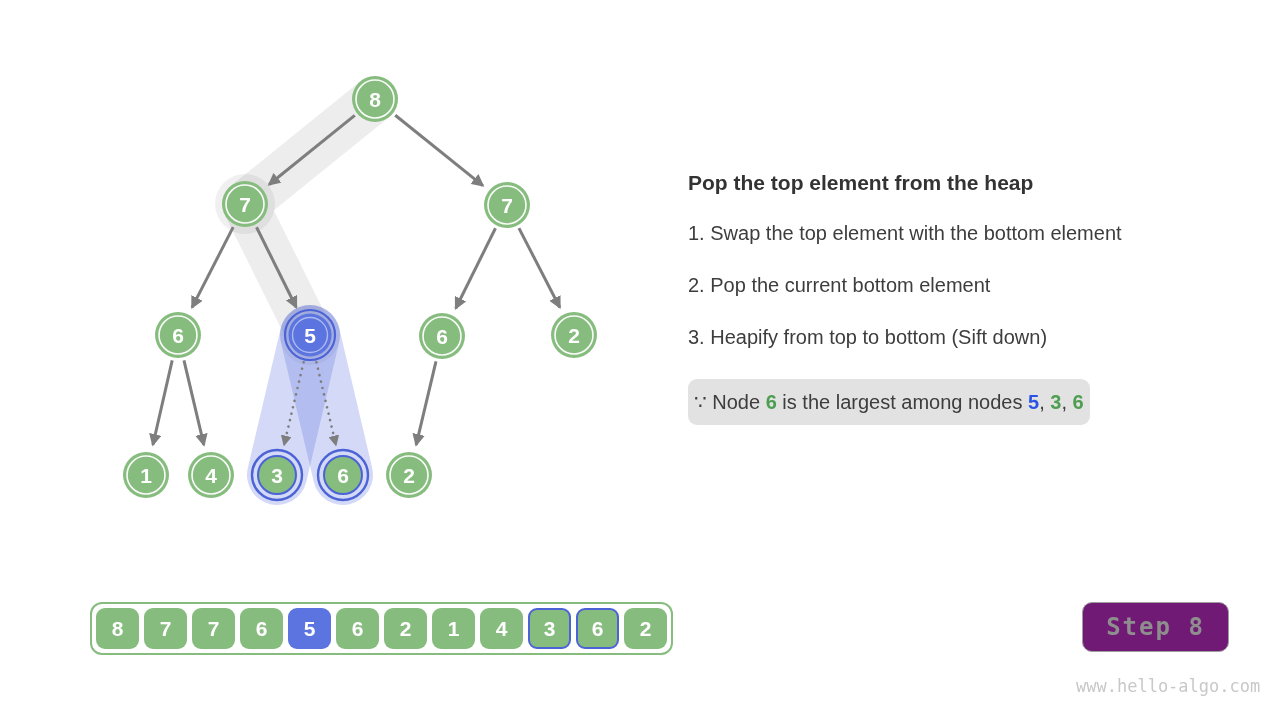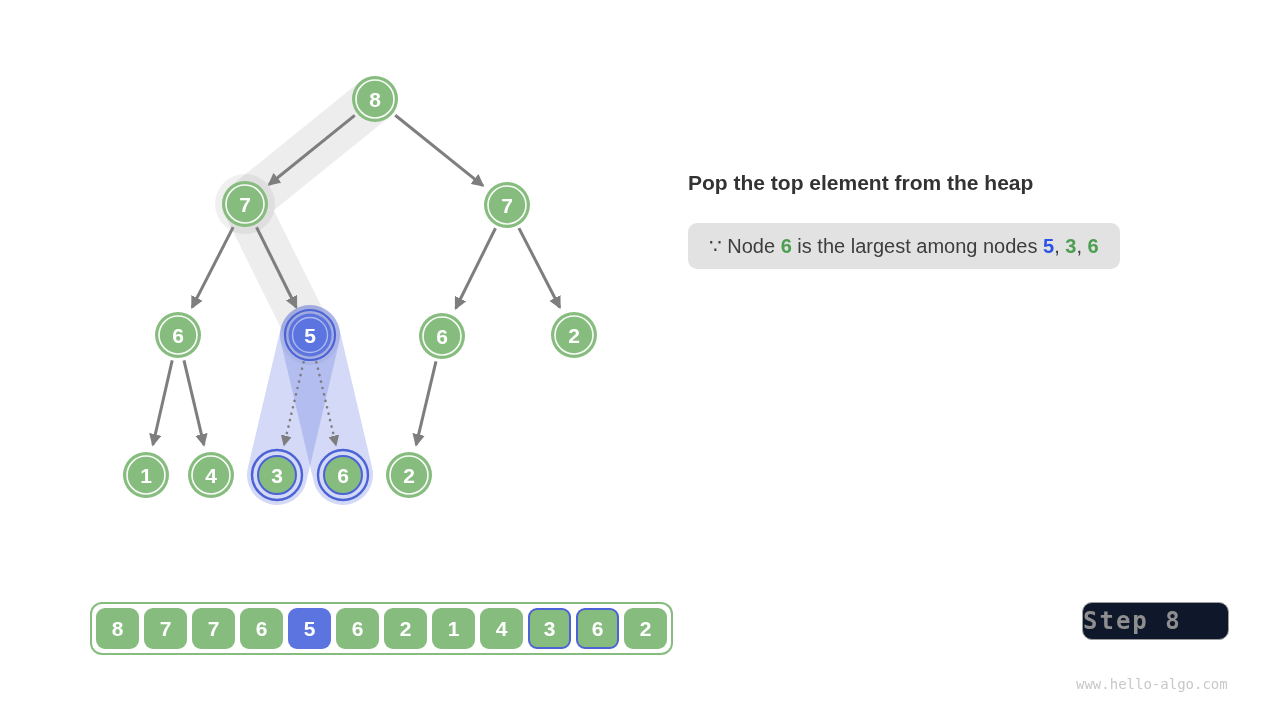--- a/index.html
+++ b/index.html
@@ -11,47 +11,47 @@
   #tree-svg{position:absolute;left:0;top:0;}
   
   .panel{position:absolute;left:688px;top:163px;width:560px;}
   .panel h2{
     margin:6px 0 24px 0;font-size:21px;line-height:28px;font-weight:700;color:#333333;
   }
   .step-line{
     font-size:20px;line-height:24px;color:#3d3d3d;margin-bottom:28px;
   }
   .note{
-    display:inline-block;margin-top:2px;padding:10px 21px;border-radius:9px;
+    display:inline-block;margin-top:2px;padding:10px 6px;border-radius:9px;
     font-size:20px;line-height:26px;color:#3d3d3d;
   }
   .note span.seg-bold{font-weight:700;}
   
   .array{
     position:absolute;left:90px;top:602px;display:flex;gap:5px;
     padding:4px;border:2px solid #87BC7F;border-radius:12px;background:#ffffff;
   }
   .cell{
     box-sizing:border-box;width:43px;height:41px;border-radius:9px;
     background:#87BC7F;color:#ffffff;font-size:21px;font-weight:700;
     display:flex;align-items:center;justify-content:center;
   }
   .cell.filled{background:#5B74DF;}
   .cell.ring{border:2.5px solid #4C63D6;}
   
   .step-btn{
-    position:absolute;left:1082px;top:602px;width:147px;height:38px;
-    box-sizing:border-box;border:1.5px solid #9E9E9E;border-radius:10px;background:#0f172a;
-    display:flex;align-items:center;
+    position:absolute;left:1082px;top:602px;width:147px;height:50px;
+    box-sizing:border-box;border:1.5px solid #9E9E9E;border-radius:10px;background:#701a75;
+    display:flex;align-items:center;justify-content:center;
     font-family:"DejaVu Sans Mono", monospace;font-size:24px;font-weight:700;
     letter-spacing:2px;color:#8E8E8E;
   }
   .watermark{
     position:absolute;left:1076px;top:676px;
-    font-family:"DejaVu Sans Mono", monospace;font-size:14px;color:#C8C8C8;
+    font-family:"DejaVu Sans Mono", monospace;font-size:17px;color:#C8C8C8;
   }
 </style>
 </head>
 <body>
 
 <svg id="tree-svg" width="660" height="560">
     <defs>
       <marker id="arr" viewBox="0 0 10 10" refX="8.5" refY="5" markerWidth="4.2" markerHeight="4.2" orient="auto">
         <path d="M0,0 L10,5 L0,10 z" fill="#7E7E7E"></path>
       </marker>
@@ -130,20 +130,25 @@
     </g>
     <g>
       <circle cx="409" cy="475" r="23" fill="#87BC7F"></circle>
       <circle cx="409" cy="475" r="19" fill="none" stroke="rgba(255,255,255,0.95)" stroke-width="1.6"></circle>
       <text x="409" y="482.5" text-anchor="middle" font-size="21" font-weight="bold" fill="#ffffff" font-family="&quot;Liberation Sans&quot;, sans-serif">2</text>
     </g>
   </svg>
 
 <div class="panel">
   <h2>Pop the top element from the heap</h2>
+  <div id="steps">
+      <div class="step-line">1. Swap the top element with the bottom element</div>
+      <div class="step-line">2. Pop the current bottom element</div>
+      <div class="step-line">3. Heapify from top to bottom (Sift down)</div>
+    </div>
   <div id="note-box" class="note" style="background: rgb(226, 226, 226);"><span>∵ Node </span><span class="seg-bold" style="color: rgb(77, 158, 80);">6</span><span> is the largest among nodes </span><span class="seg-bold" style="color: rgb(43, 82, 229);">5</span><span>, </span><span class="seg-bold" style="color: rgb(77, 158, 80);">3</span><span>, </span><span class="seg-bold" style="color: rgb(77, 158, 80);">6</span></div>
 </div>
 
 <div id="array-box" class="array">
     <div class="cell">8</div>
     <div class="cell">7</div>
     <div class="cell">7</div>
     <div class="cell">6</div>
     <div class="cell filled">5</div>
     <div class="cell">6</div>

